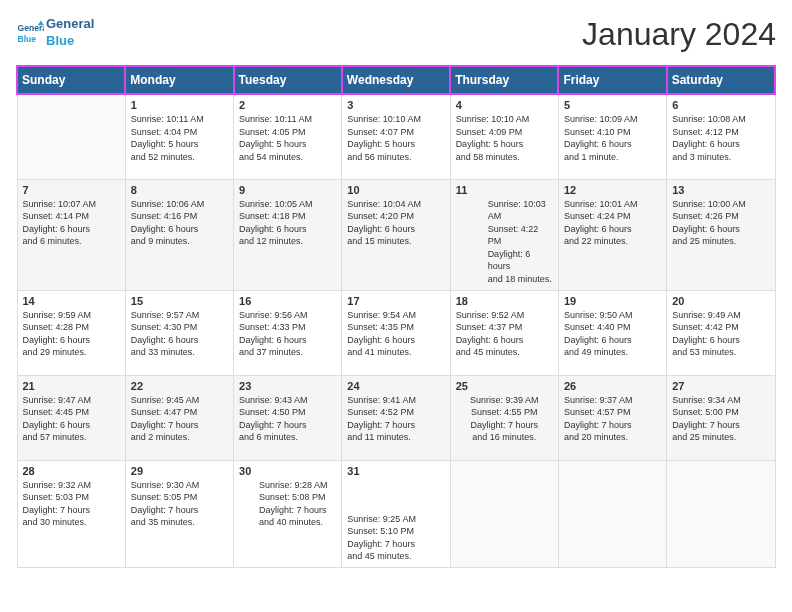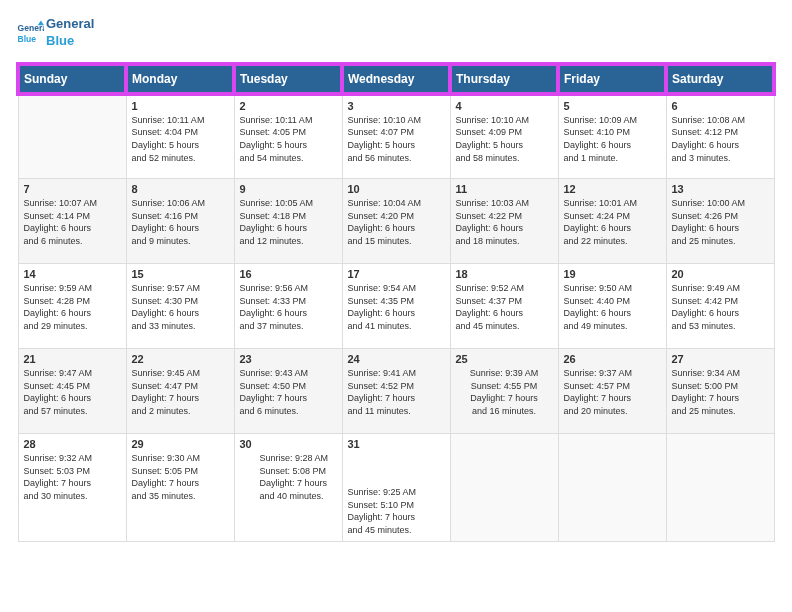--- a/index.html
+++ b/index.html
@@ -42,21 +42,21 @@
       border-collapse: collapse;
       table-layout: fixed;
     }
     thead th {
       background-color: #2a6496;
       color: #fff;
       font-size: 12px;
       font-weight: bold;
       padding: 6px 4px;
       text-align: left;
-      border: 4px solid #d946ef;
+      border: 2px solid #d946ef;
     }
     tbody td {
       vertical-align: top;
       padding: 4px 5px;
       border: 1px solid #ddd;
       font-size: 9.5px;
       color: #333;
       height: 85px;
       background: #fff;
     }
@@ -88,20 +88,21 @@
       <text x="2" y="16" font-size="11" font-weight="bold" fill="#2a6496" font-family="Arial">General</text>
       <text x="2" y="29" font-size="11" font-weight="bold" fill="#2a9fd6" font-family="Arial">Blue</text>
       <polygon points="28,8 36,8 32,2" fill="#2a9fd6"></polygon>
     </svg>
     <div style="line-height:1.3;">
       <div style="font-size:13px;font-weight:bold;color:#2a6496;">General</div>
       <div style="font-size:13px;font-weight:bold;color:#2a9fd6;">Blue</div>
     </div>
   </div>
   <div class="title-block">
+    <div class="month-title">January 2024</div>
   </div>
 </div>
 
 <table>
   <thead>
     <tr id="header-row">
         <th>Sunday</th>
         <th>Monday</th>
         <th>Tuesday</th>
         <th>Wednesday</th>
@@ -180,21 +181,21 @@
         </td>
         <td>
           <span class="day-num">10</span>
           <div class="cell-text" style="white-space: pre-line;">Sunrise: 10:04 AM
 Sunset: 4:20 PM
 Daylight: 6 hours
 and 15 minutes.</div>
         </td>
         <td>
           <span class="day-num">11</span>
-          <div class="cell-text" style="white-space: pre-line;">Sunrise: 10:03 AM
+          <div class="cell-text" style="white-space: pre-line; margin-left: 32px;">Sunrise: 10:03 AM
 Sunset: 4:22 PM
 Daylight: 6 hours
 and 18 minutes.</div>
         </td>
         <td>
           <span class="day-num">12</span>
           <div class="cell-text" style="white-space: pre-line;">Sunrise: 10:01 AM
 Sunset: 4:24 PM
 Daylight: 6 hours
 and 22 minutes.</div>

